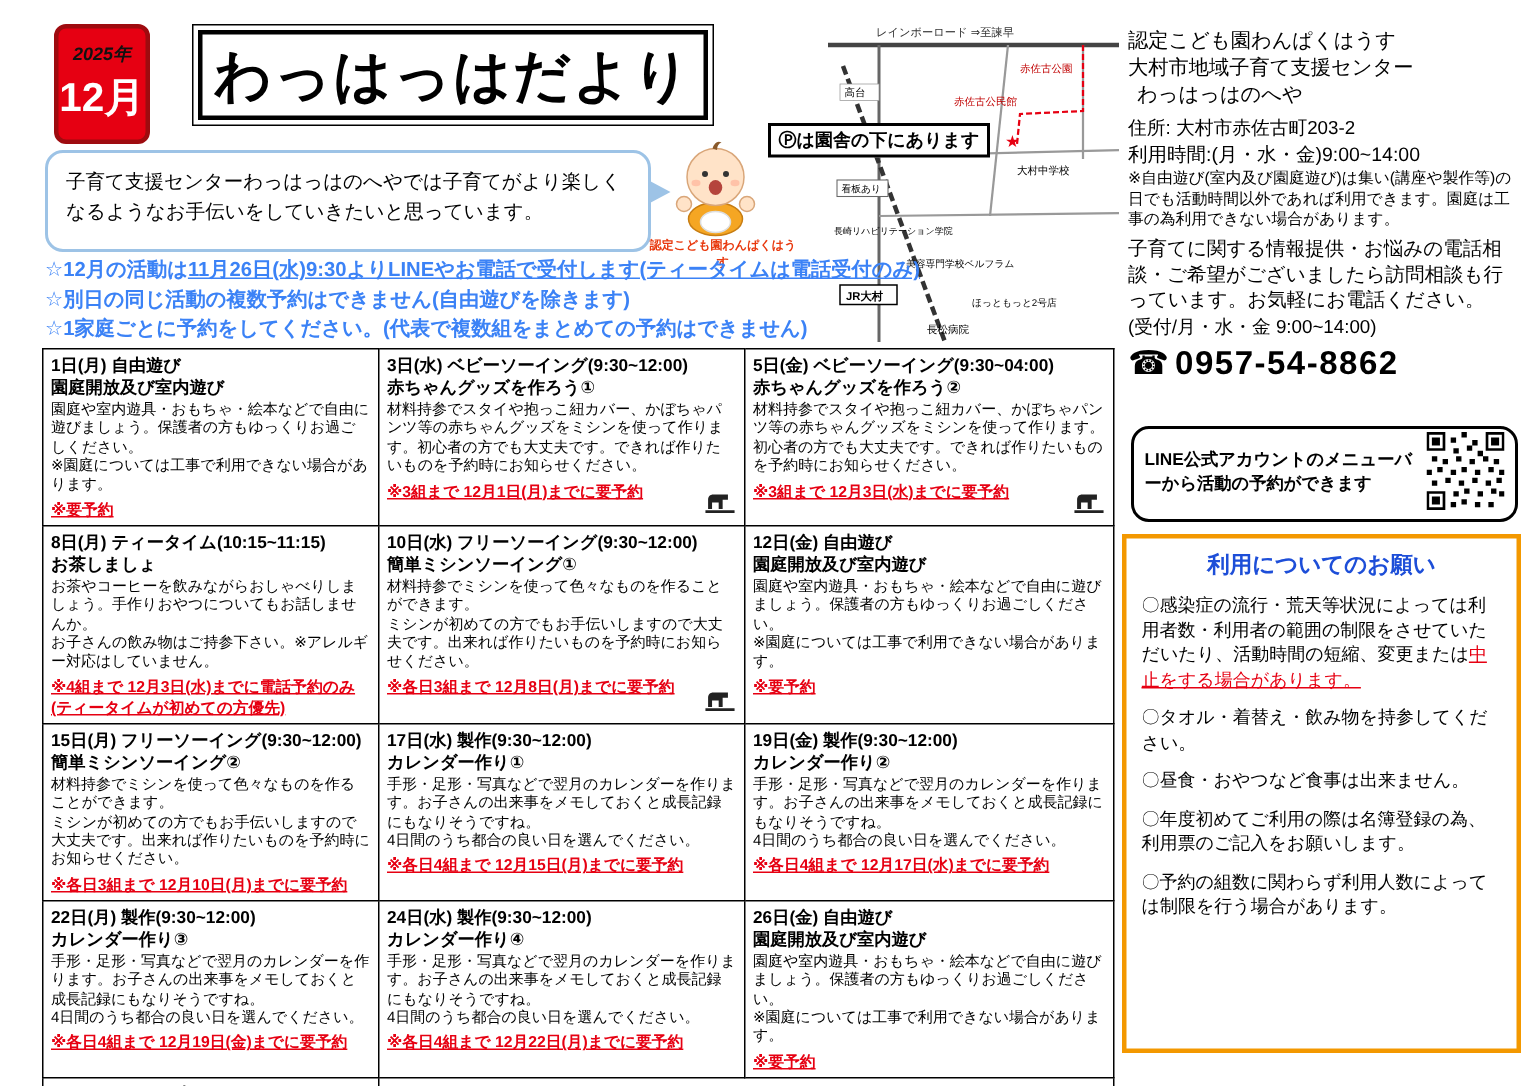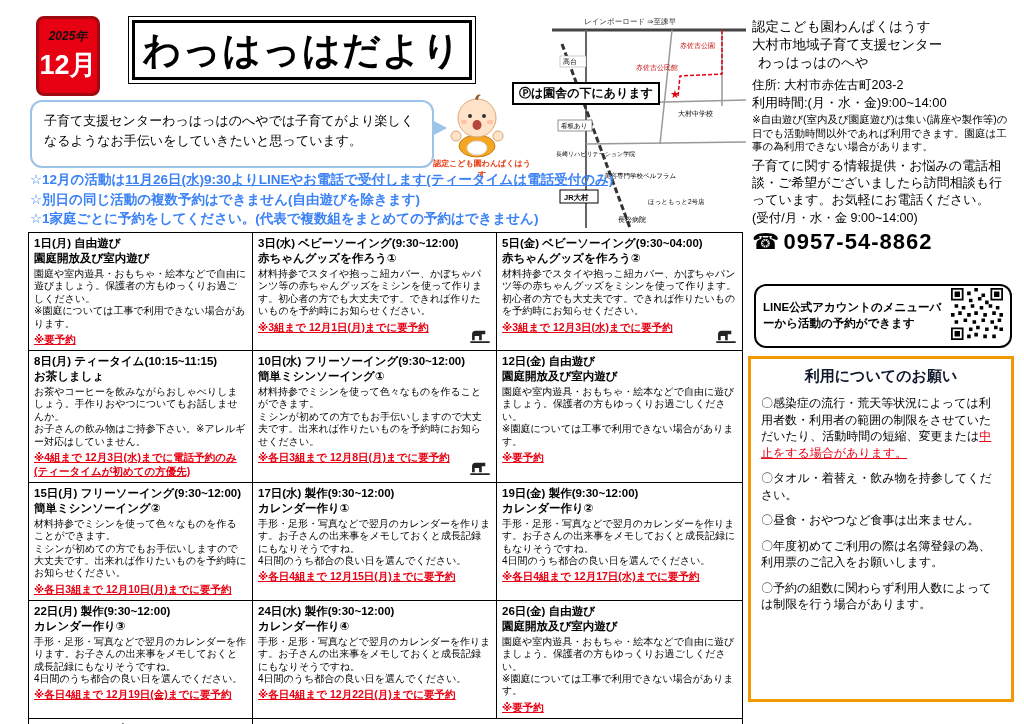--- a/index.html
+++ b/index.html
@@ -49,21 +49,21 @@
   .info-note { font-size:10.5px; line-height:1.3; margin-bottom:3px; }
   .info-consult { font-size:13px; margin-bottom:2px; }
   .info-reception { font-size:12.5px; }
   .phone-row { font-size:22px; font-weight:bold; letter-spacing:1px; display:flex; align-items:center; gap:3px; }
 
   .line-box { position:absolute; left:754px; top:284px; width:258px; height:64px; border:2px solid #000; border-radius:12px; padding:5px 7px; display:flex; align-items:center; gap:7px; background:#fff; }
   .line-text { font-size:11.5px; font-weight:bold; line-height:1.35; flex:1; }
 
   
   .request-box { position:absolute; left:748px; top:356px; width:266px; height:346px; border:3px solid #f39800; padding:8px 10px; background:#fff; }
-  .request-title { color:#0f172a; font-weight:bold; font-size:15px; text-align:center; margin-bottom:9px; }
+  .request-title { color:#1d4ed8; font-weight:bold; font-size:15px; text-align:center; margin-bottom:9px; }
   .request-item { font-size:12px; line-height:1.38; margin-bottom:9px; }
   .red-u { color:#e60012; text-decoration:underline; }
 </style>
 </head>
 <body>
 
 <div class="page">
 
   <div class="badge">
     <div class="badge-year">2025年</div>

